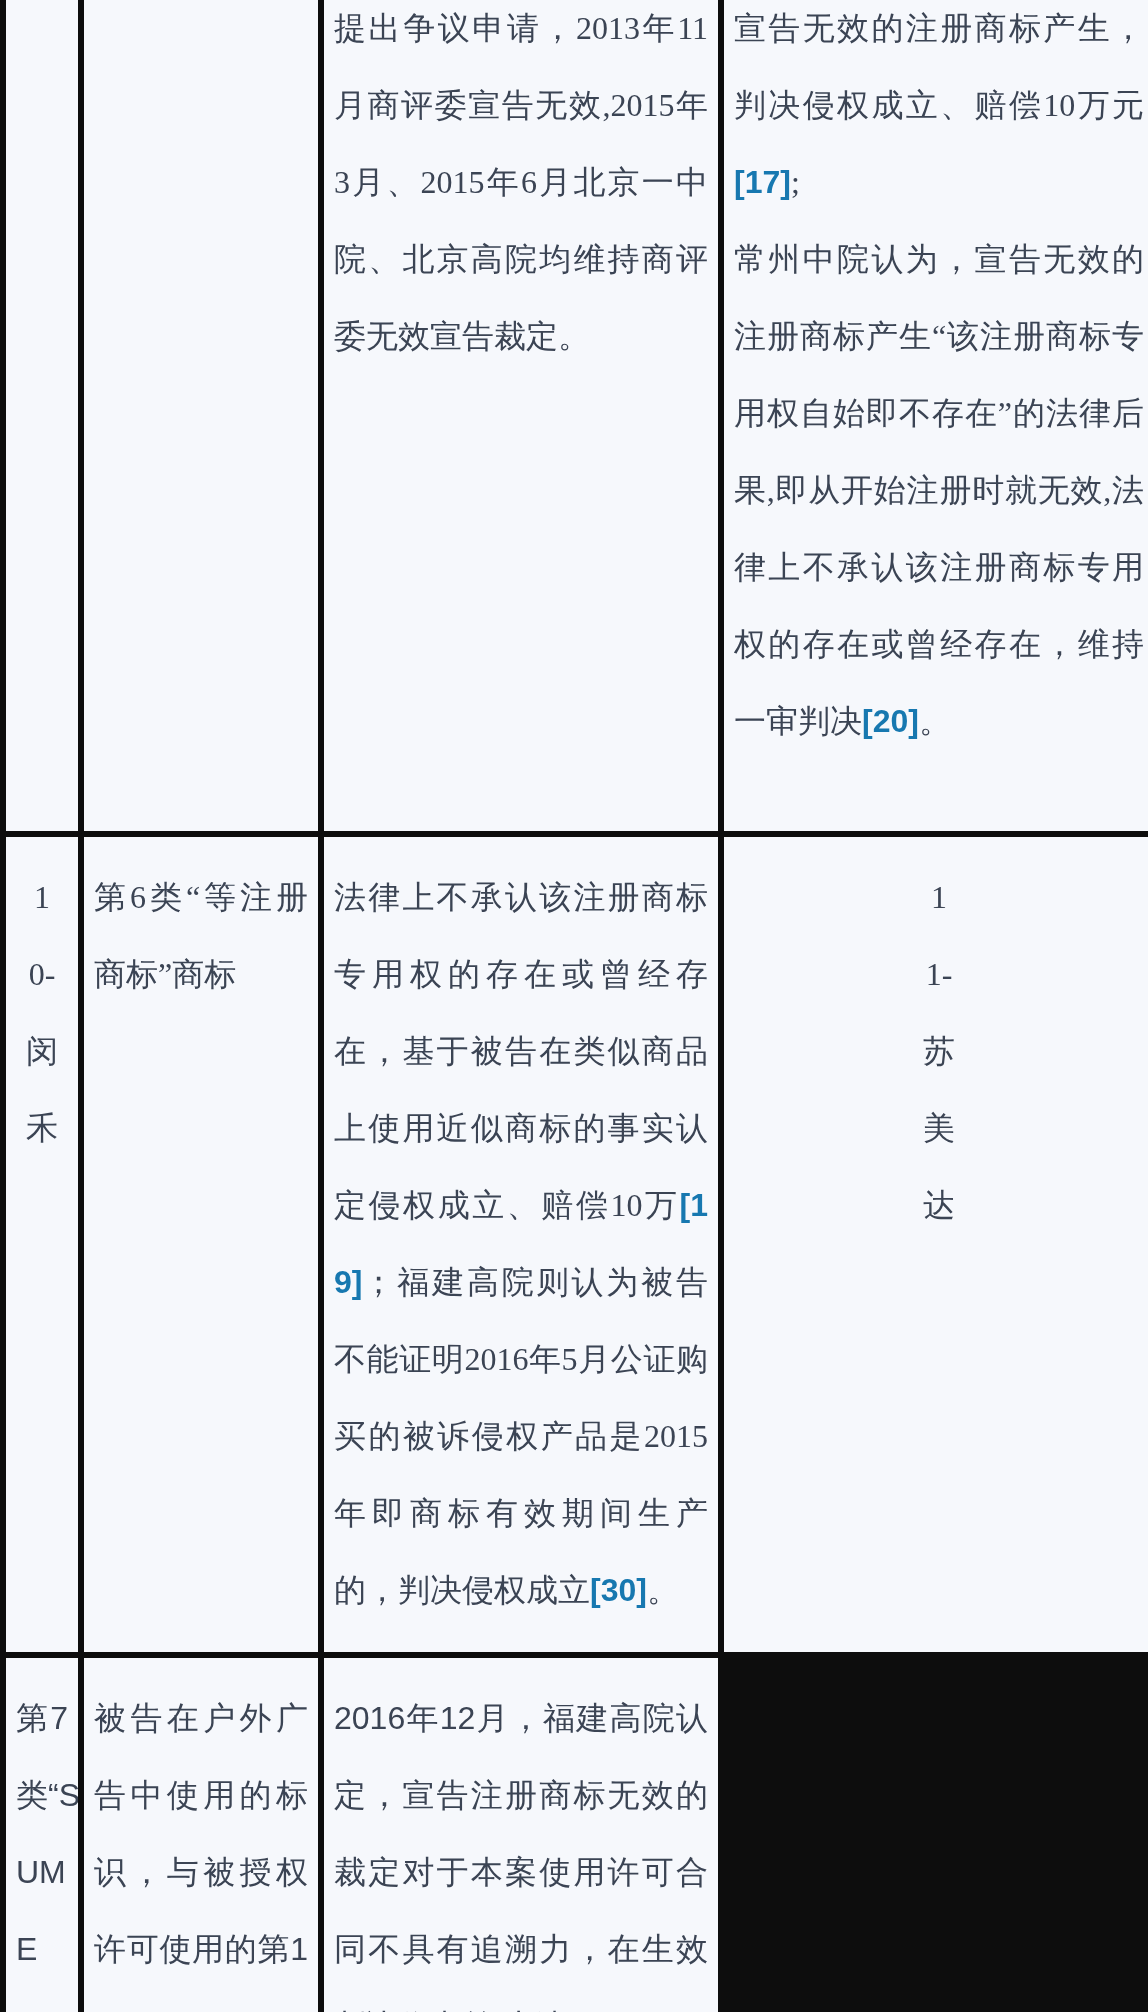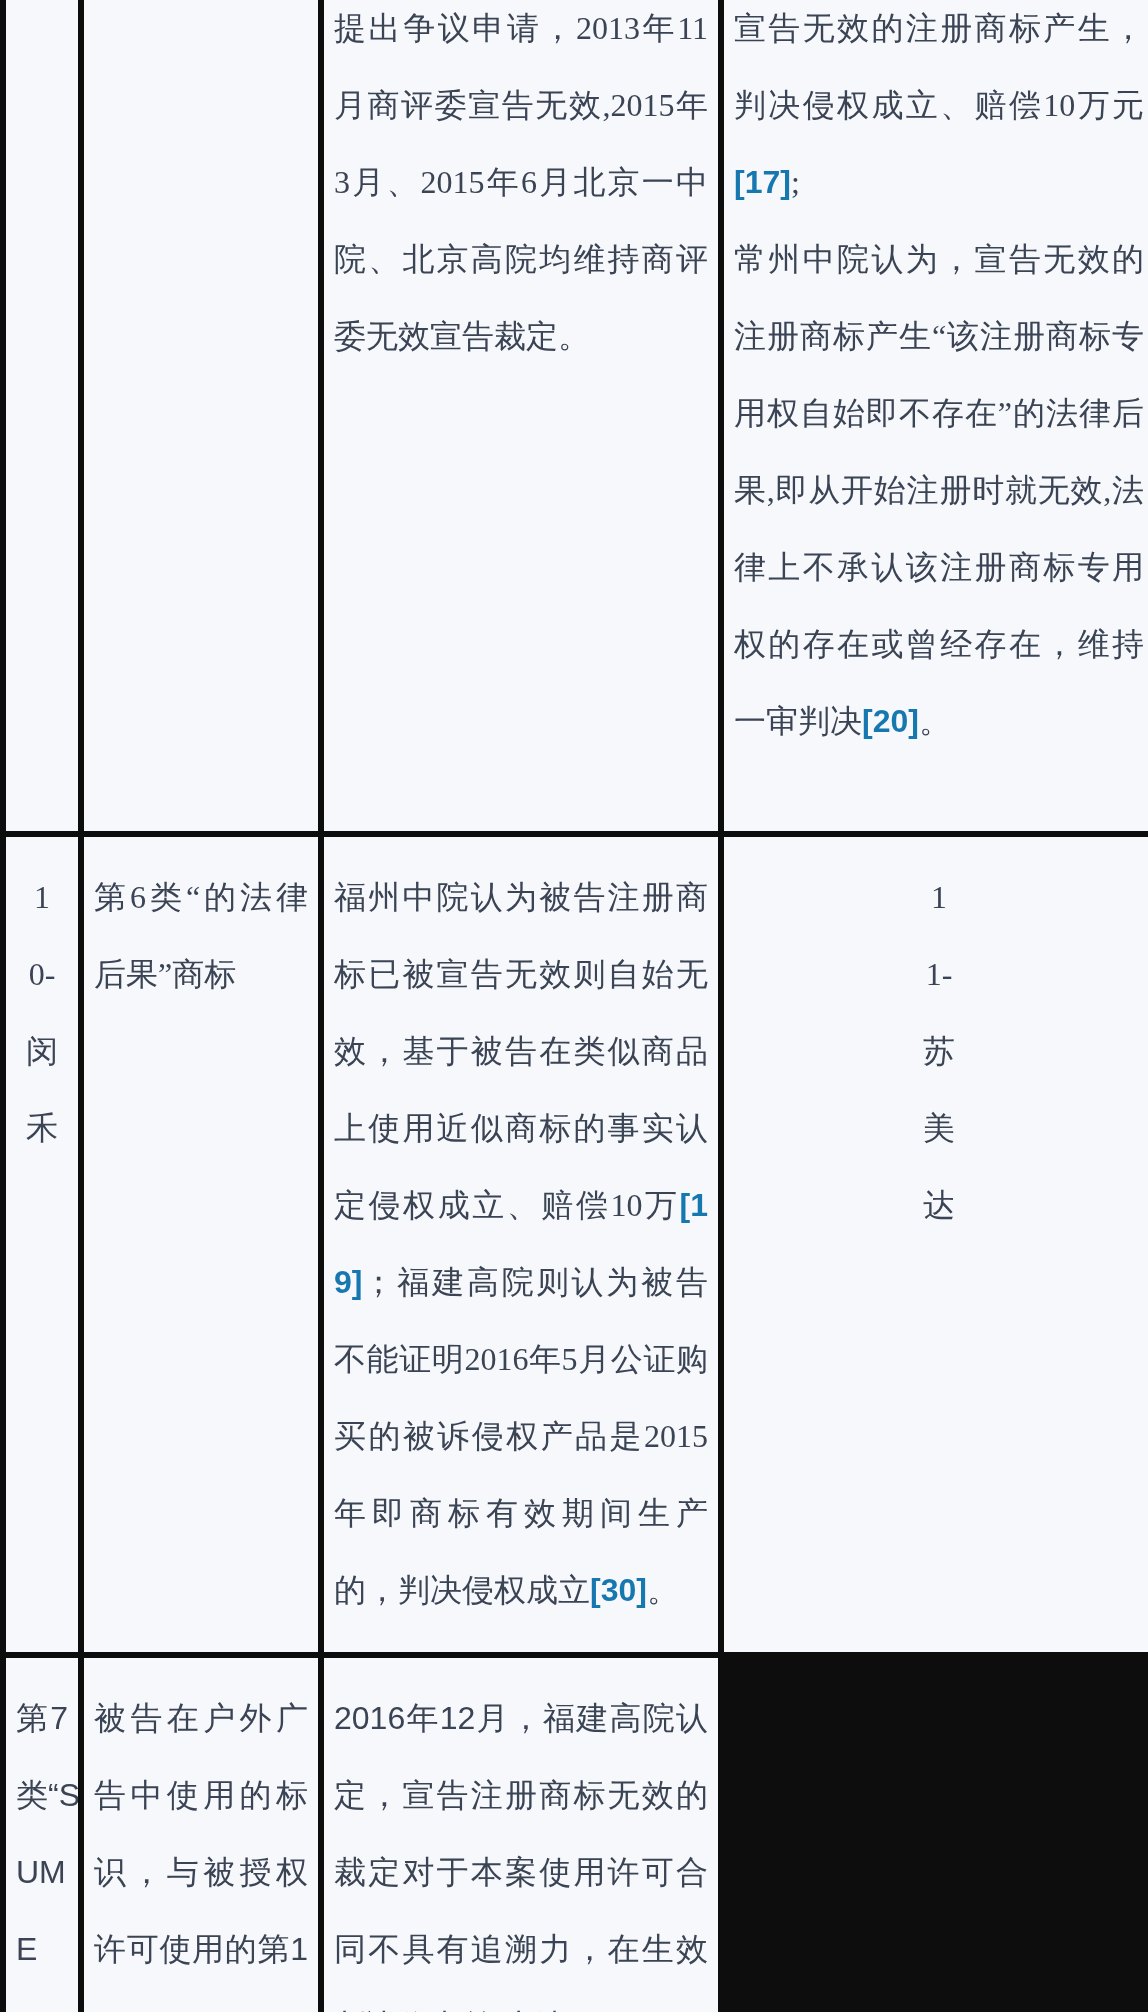--- a/index.html
+++ b/index.html
@@ -62,22 +62,22 @@
     <div class="cell num r1 serif-row"></div>
     <div class="cell r1 serif-row"></div>
     <div class="cell r1 serif-row">提出争议申请，2013年11月商评委宣告无效,2015年3月、2015年6月北京一中院、北京高院均维持商评委无效宣告裁定。</div>
     <div class="cell holding r1 serif-row"><span>宣告无效的注册商标产生，判决侵权成立、赔偿10万元</span><span class="ref">[17]</span><span>;
 常州中院认为，宣告无效的注册商标产生“该注册商标专用权自始即不存在”的法律后果,即从开始注册时就无效,法律上不承认该注册商标专用权的存在或曾经存在，维持一审判决</span><span class="ref">[20]</span><span>。</span></div>
 
     <div class="cell num serif-row">1
 0-
 闵
 禾</div>
-    <div class="cell serif-row">第6类“的法律后果”商标</div>
-    <div class="cell holding serif-row"><span>福州中院认为被告注册商标已被宣告无效则自始无效，基于被告在类似商品上使用近似商标的事实认定侵权成立、赔偿10万</span><span class="ref">[19]</span><span>；福建高院则认为被告不能证明2016年5月公证购买的被诉侵权产品是2015年即商标有效期间生产的，判决侵权成立</span><span class="ref">[30]</span><span>。</span></div>
+    <div class="cell serif-row">第6类“等注册商标”商标</div>
+    <div class="cell holding serif-row"><span>法律上不承认该注册商标专用权的存在或曾经存在，基于被告在类似商品上使用近似商标的事实认定侵权成立、赔偿10万</span><span class="ref">[19]</span><span>；福建高院则认为被告不能证明2016年5月公证购买的被诉侵权产品是2015年即商标有效期间生产的，判决侵权成立</span><span class="ref">[30]</span><span>。</span></div>
 
     <div class="cell num serif-row">1
 1-
 苏
 美
 达</div>
     <div class="cell sans-row">第7类“SUMEC”“FIRMAN”、“FIRMAN spg”等注册商标</div>
     <div class="cell sans-row">被告在户外广告中使用的标识，与被授权许可使用的第10307248号“EC FIRMAN”注册商标和第10307234号“S</div>
     <div class="cell holding sans-row"><span>2016年12月，福建高院认定，宣告注册商标无效的裁定对于本案使用许可合同不具有追溯力，在生效判决作出前,上述</span></div>
 

